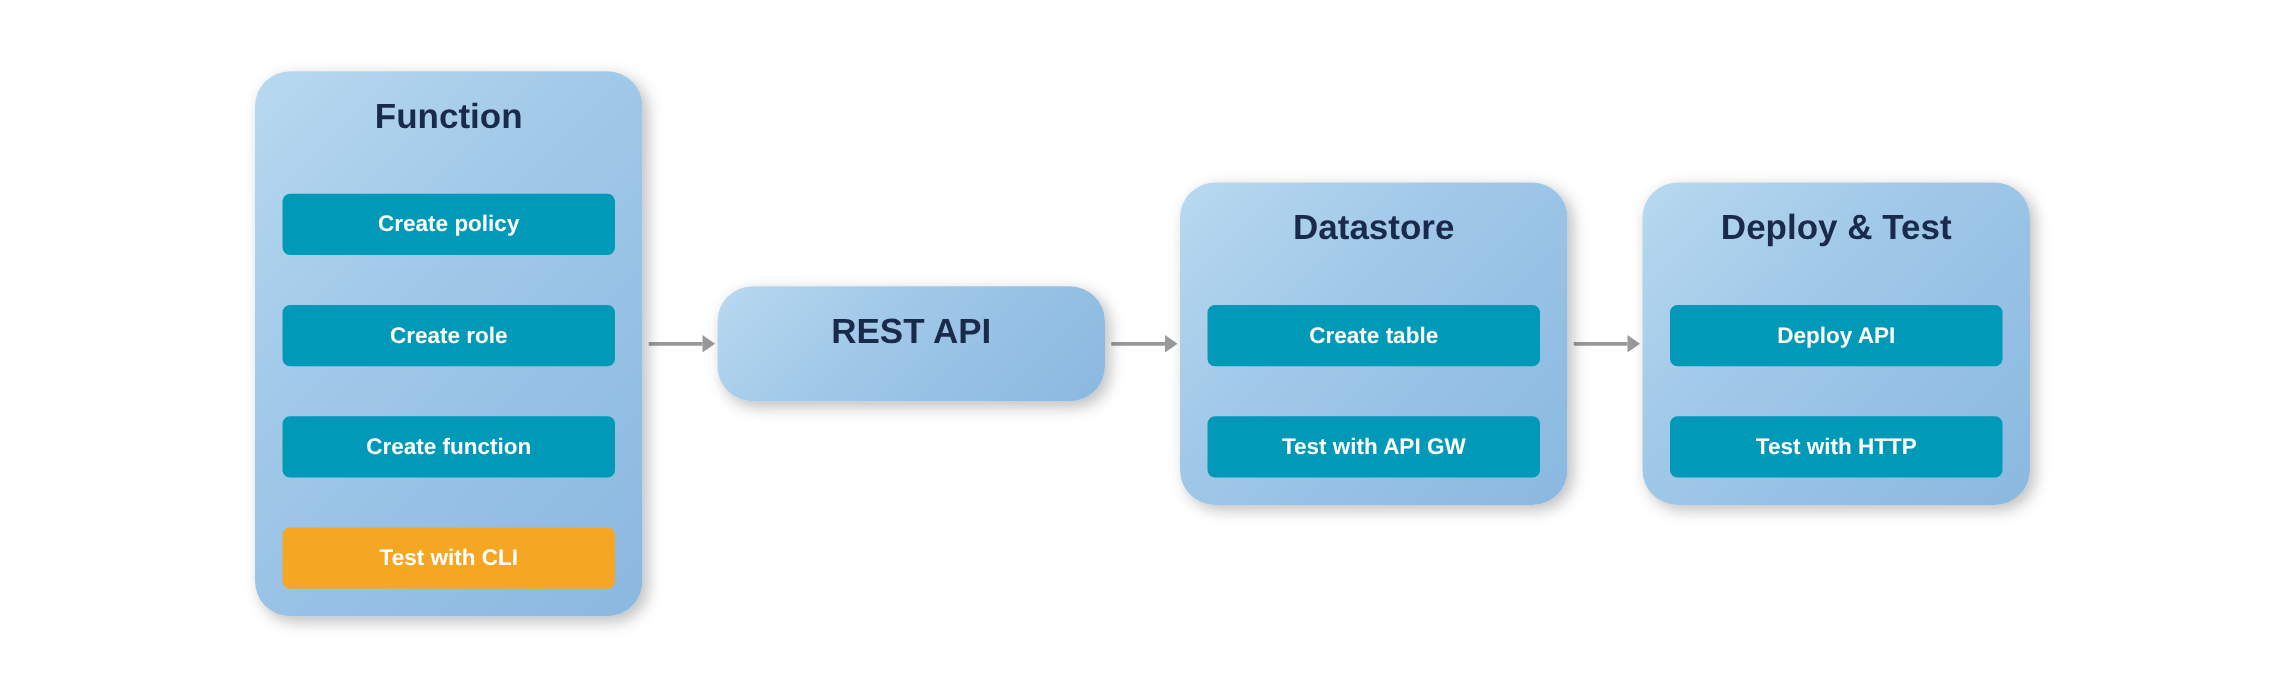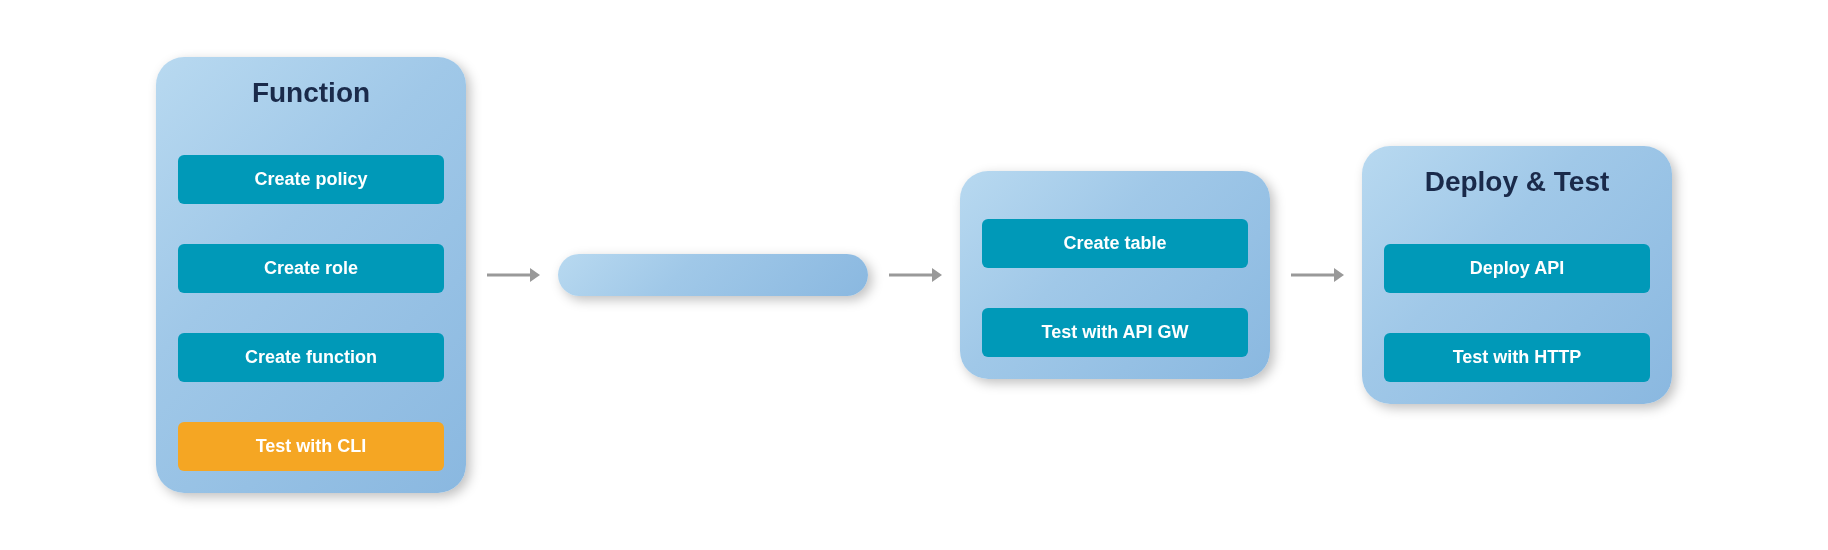--- a/index.html
+++ b/index.html
@@ -11,21 +11,21 @@
       justify-content: center;
       width: 1828px;
       height: 550px;
       overflow: hidden;
     }
 
     .diagram-container {
       display: flex;
       align-items: center;
       justify-content: center;
-      gap: 16px;
+      gap: 0;
       padding: 20px 40px;
     }
 
     .column-box {
       background: linear-gradient(135deg, #b8d9f0 0%, #a0c8e8 40%, #8ab8e0 100%);
       border-radius: 28px;
       padding: 20px 22px 22px 22px;
       width: 310px;
       box-shadow: 4px 4px 12px rgba(0,0,0,0.25);
       position: relative;
@@ -93,28 +93,30 @@
         <button class="item-btn orange">Test with CLI</button>
       </div>
     </div>
     <div class="arrow-connector">
       <svg viewBox="0 0 55 40" xmlns="http://www.w3.org/2000/svg">
         <line x1="2" y1="20" x2="45" y2="20" stroke="#999999" stroke-width="3"></line>
         <polygon points="45,13 55,20 45,27" fill="#999999"></polygon>
       </svg>
     </div>
     <div class="column-box">
+      <div class="column-title">REST API</div>
     </div>
     <div class="arrow-connector">
       <svg viewBox="0 0 55 40" xmlns="http://www.w3.org/2000/svg">
         <line x1="2" y1="20" x2="45" y2="20" stroke="#999999" stroke-width="3"></line>
         <polygon points="45,13 55,20 45,27" fill="#999999"></polygon>
       </svg>
     </div>
     <div class="column-box">
+      <div class="column-title">Datastore</div>
       <div class="items-list">
         <button class="item-btn teal">Create table</button>
         <button class="item-btn teal">Test with API GW</button>
       </div>
     </div>
     <div class="arrow-connector">
       <svg viewBox="0 0 55 40" xmlns="http://www.w3.org/2000/svg">
         <line x1="2" y1="20" x2="45" y2="20" stroke="#999999" stroke-width="3"></line>
         <polygon points="45,13 55,20 45,27" fill="#999999"></polygon>
       </svg>

